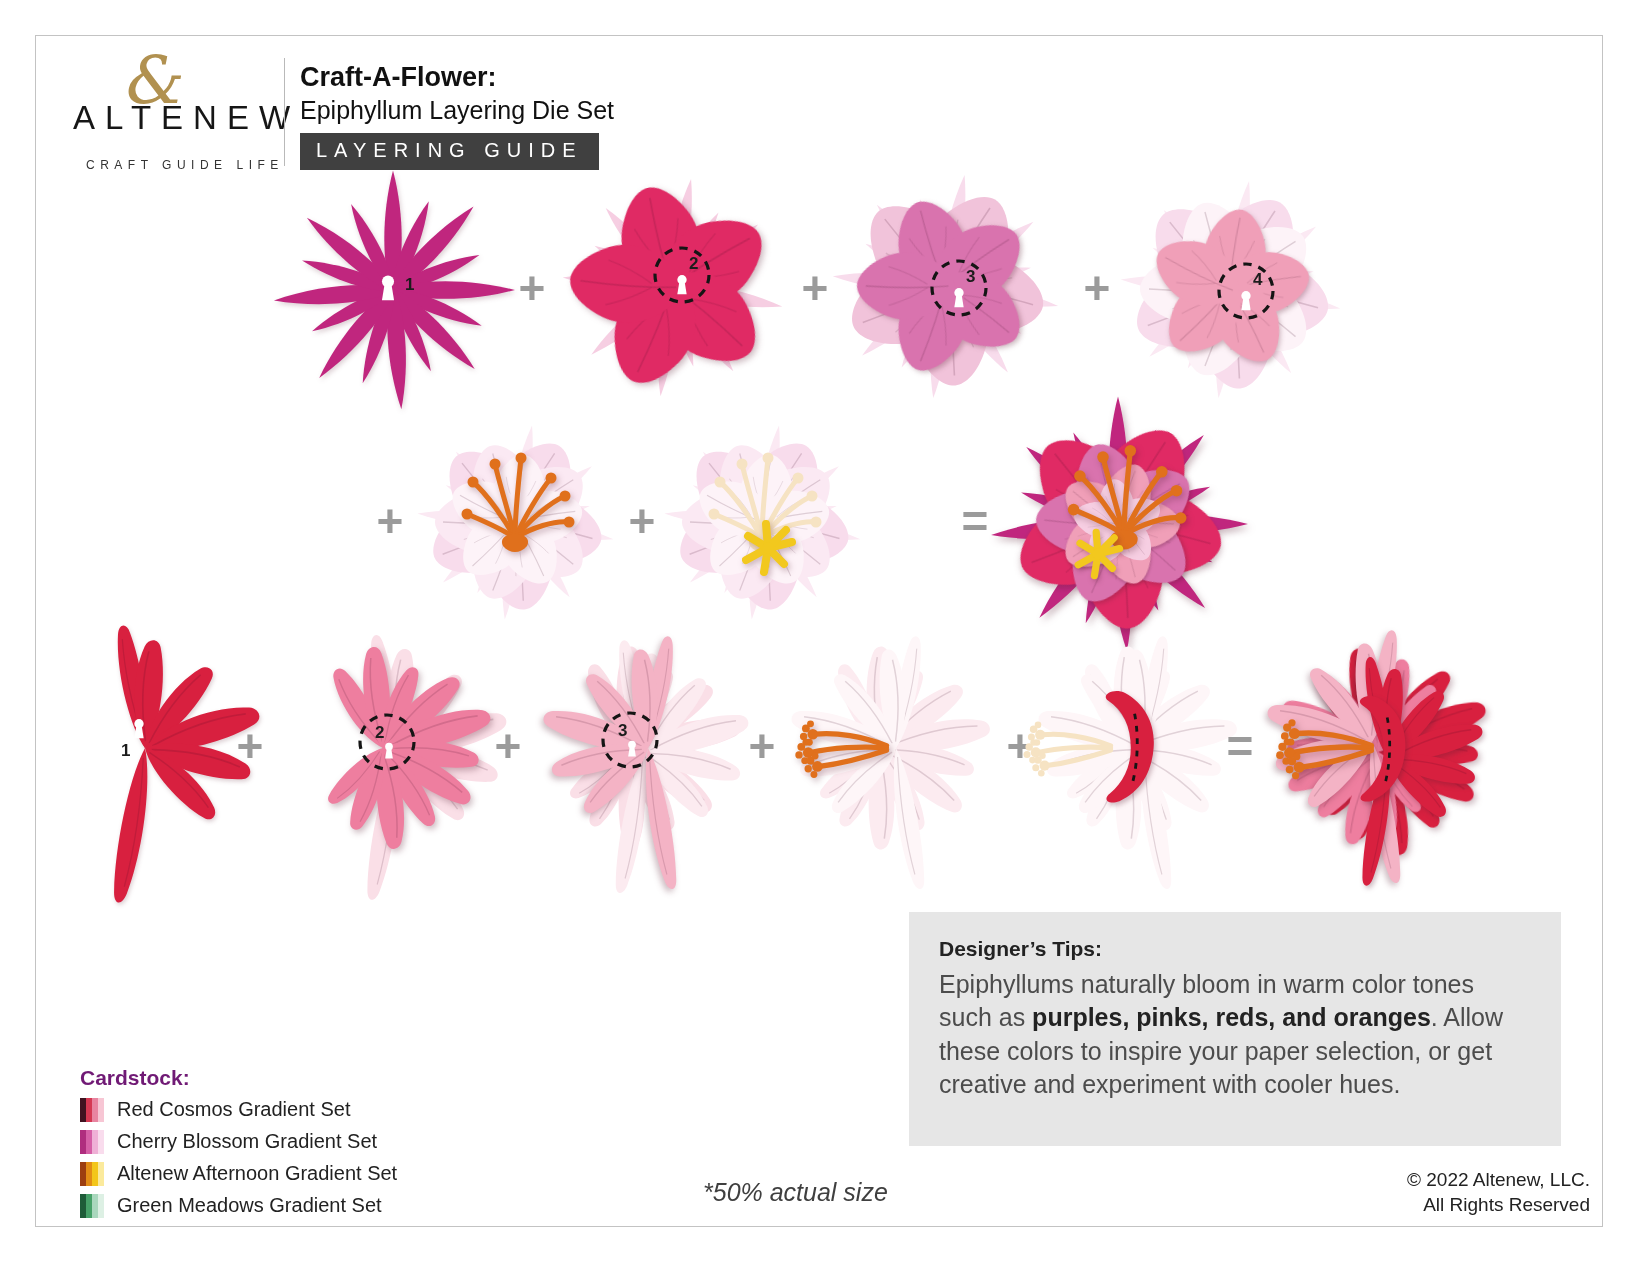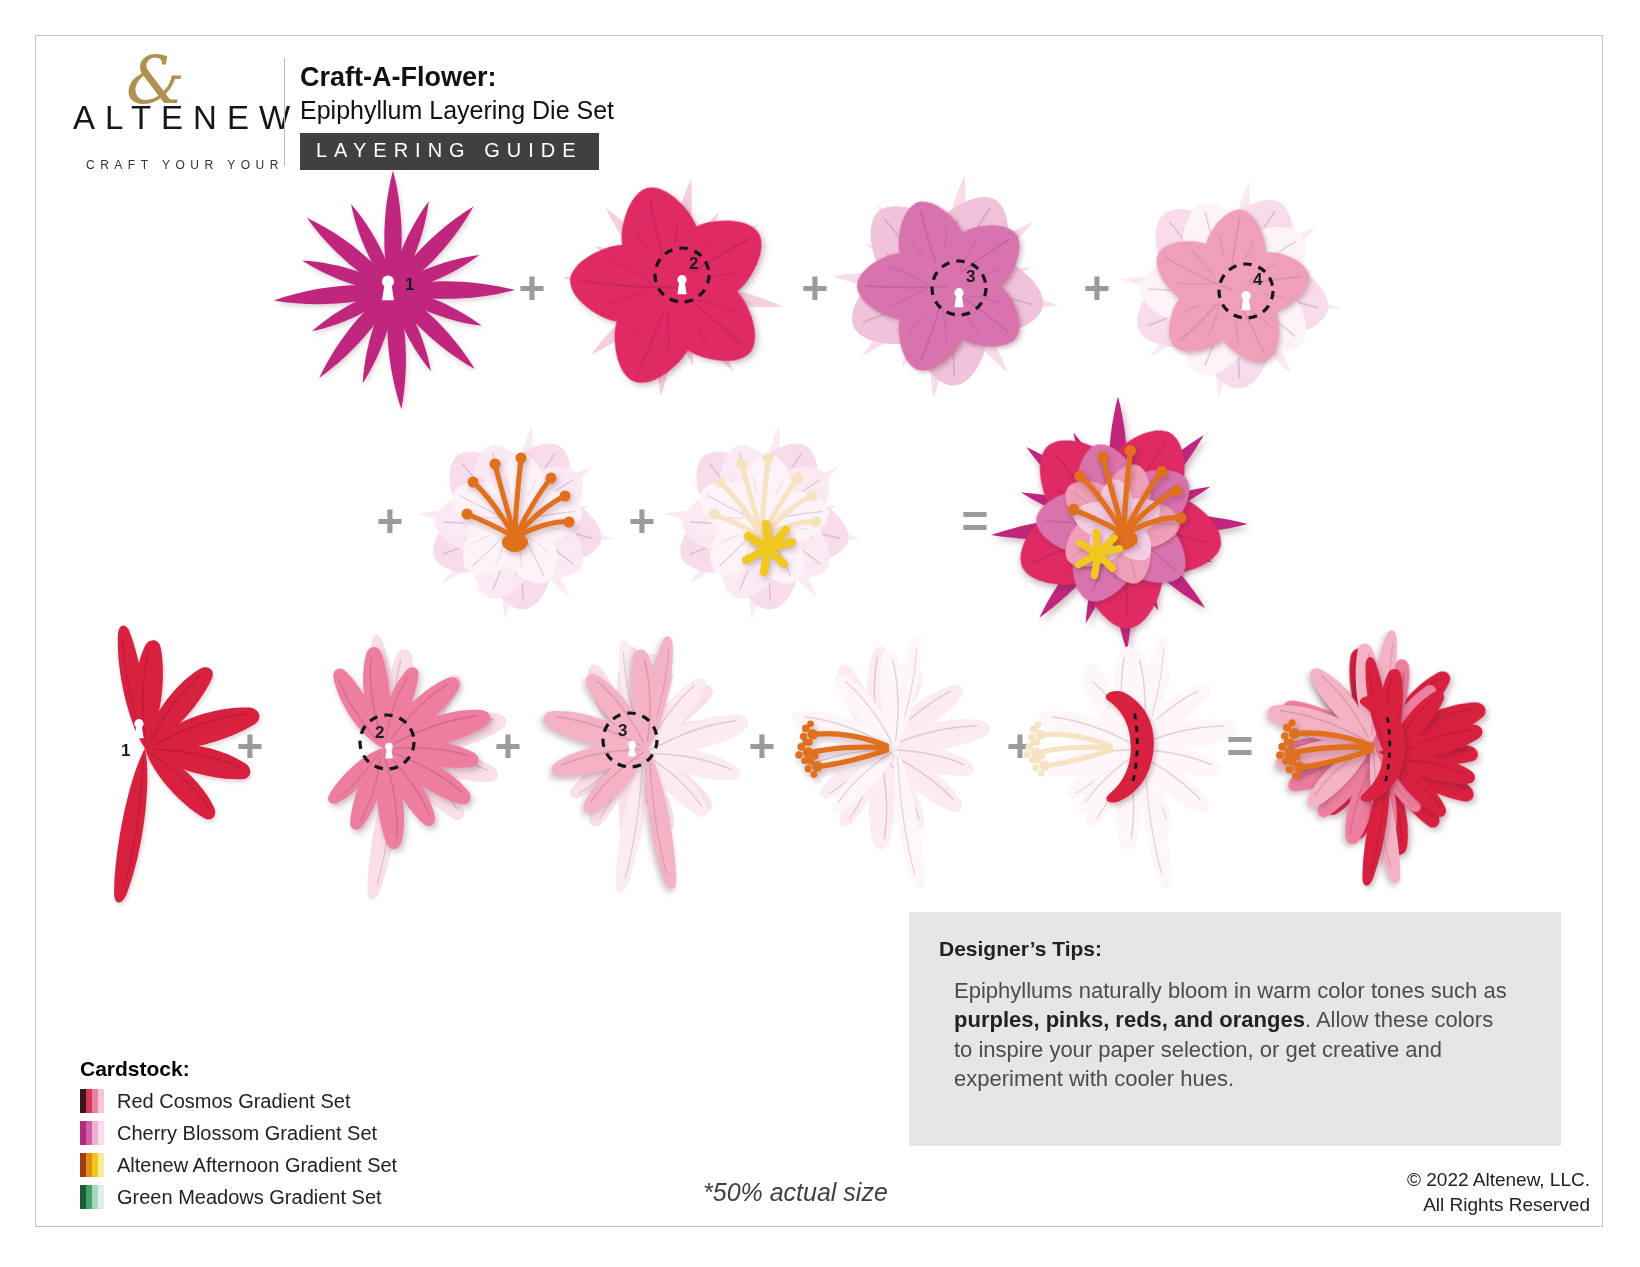--- a/index.html
+++ b/index.html
@@ -37,27 +37,27 @@
   .c-magenta{color:var(--magenta)} .c-hotpink{color:var(--hotpink)} .c-orchid{color:var(--orchid)}
   .c-softpink{color:var(--softpink)} .c-g1{color:var(--g1)} .c-g2{color:var(--g2)}
   .c-g3{color:var(--g3)} .c-g4{color:var(--g4)} .c-g5{color:var(--g5)}
   .c-orange{color:var(--orange)} .c-paleor{color:var(--paleor)} .c-yellow{color:var(--yellow)}
   .c-red{color:var(--red)} .c-pink2{color:var(--pink2)} .c-pink3{color:var(--pink3)}
   .c-w1{color:var(--w1)} .c-w2{color:var(--w2)} .c-w3{color:var(--w3)}
   
   .tips{position:absolute;left:909px;top:912px;width:652px;height:234px;background:#e6e6e6;
         box-sizing:border-box;padding:25px 30px;}
   .tips h3{margin:0 0 7px 0;font-size:21px;color:#222;}
-  .tips p{margin:15px;font-size:22px;line-height:1.33;color:#4c4c4c;}
+  .tips p{margin:0;font-size:25px;line-height:1.33;color:#4c4c4c;}
   .tips p + p{margin-top:15px;}
   .tips b{color:#222;}
   
   .legend{position:absolute;left:80px;top:1053px;}
-  .legend h3{margin:4px 0 8px 0;font-size:21px;color:#000000;}
-  .legend-item{display:flex;align-items:center;margin-bottom:8px;height:24px;}
+  .legend h3{margin:13px 0 8px 0;font-size:21px;color:#701a75;}
+  .legend-item{display:flex;align-items:flex-start;margin-bottom:8px;height:24px;}
   .swatch{display:flex;width:24px;height:24px;margin-right:13px;overflow:hidden;}
   .swatch .stripe{flex:1;height:100%;}
   .legend-label{font-size:20px;color:#222;}
   
   .scale-note{position:absolute;left:703px;top:1178px;font-size:25px;font-style:italic;color:#3f3f3f;}
   .copyright{position:absolute;right:50px;top:1168px;text-align:right;font-size:19px;
              color:#222;line-height:1.3;}
 </style>
 </head>
 <body>
@@ -185,21 +185,21 @@
     </g>
   </defs>
 </svg>
 
 <div class="page">
   <div class="border-rect"></div>
 
   <div>
     <span class="brand-amp">&amp;</span>
     <div class="brand-name">ALTENEW</div>
-    <div class="brand-tagline">CRAFT YOUR YOUR</div>
+    <div class="brand-tagline">CRAFT GUIDE LIFE</div>
     <div class="header-divider"></div>
     <div class="title1">Craft-A-Flower:</div>
     <div class="title2">Epiphyllum Layering Die Set</div>
     <div class="banner">LAYERING GUIDE</div>
   </div>
 
   <svg class="flower" style="left:258px;top:155px" width="270" height="270" viewBox="-135 -135 270 270">
     <use href="#spiky" class="c-magenta shs" transform="scale(1.22)"></use>
     <use href="#keyhole" transform="translate(-5,-3) scale(1.1)"></use>
     <text class="num" x="12" y="0">1</text>

